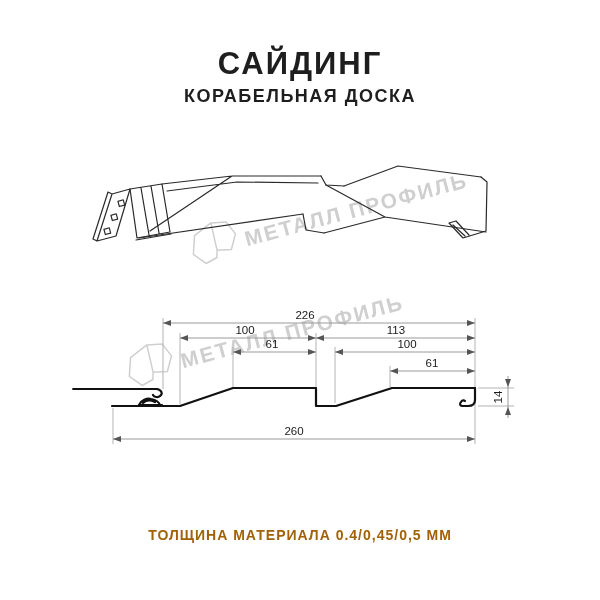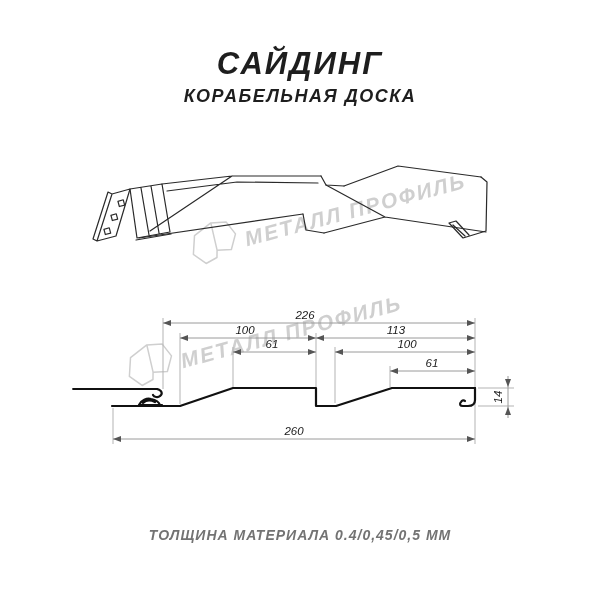--- a/index.html
+++ b/index.html
@@ -1,23 +1,23 @@
 <!DOCTYPE html>
 <html><head>
 <meta charset="utf-8">
 <style>
   html,body{margin:0;padding:0;background:#fff;}
   .page{position:relative;width:600px;height:600px;background:#ffffff;overflow:hidden;
-        font-family:"Liberation Sans", sans-serif;font-style:italic;}
+        font-family:"Liberation Sans", sans-serif;}
   .header{position:absolute;top:48px;left:0;width:600px;text-align:center;color:#1e1e1e;}
   .title{font-size:31px;font-weight:bold;letter-spacing:2px;line-height:32px;}
   .subtitle{font-size:18px;font-weight:bold;letter-spacing:1.5px;margin-top:6px;}
   .model{font-size:13px;font-weight:bold;letter-spacing:1px;margin-top:4px;}
   .footer{position:absolute;top:527px;left:0;width:600px;text-align:center;
-          font-size:14px;font-weight:bold;letter-spacing:1px;color:#737373;}
+          font-size:14px;font-weight:bold;letter-spacing:1px;color:#a16207;}
   svg text.dim{font-family:"Liberation Sans", sans-serif;font-size:11.5px;fill:#1a1a1a;}
   svg text.wm{font-family:"Liberation Sans", sans-serif;font-size:21px;font-weight:bold;
               letter-spacing:2px;fill:#cfcfcf;}
   .sketch{stroke:#2a2a2a;stroke-width:1.2;fill:none;stroke-linejoin:round;stroke-linecap:round;}
   .prof{stroke:#111;stroke-width:2.2;fill:none;stroke-linejoin:round;stroke-linecap:round;}
   .prof-thin{stroke:#111;stroke-width:1.8;fill:none;stroke-linecap:round;}
   .ext{stroke:#b3b3b3;stroke-width:1;fill:none;}
   .dl{stroke:#9a9a9a;stroke-width:1;fill:none;}
   .wmline{stroke:#cfcfcf;stroke-width:1.5;fill:none;stroke-linejoin:round;}
 </style>

